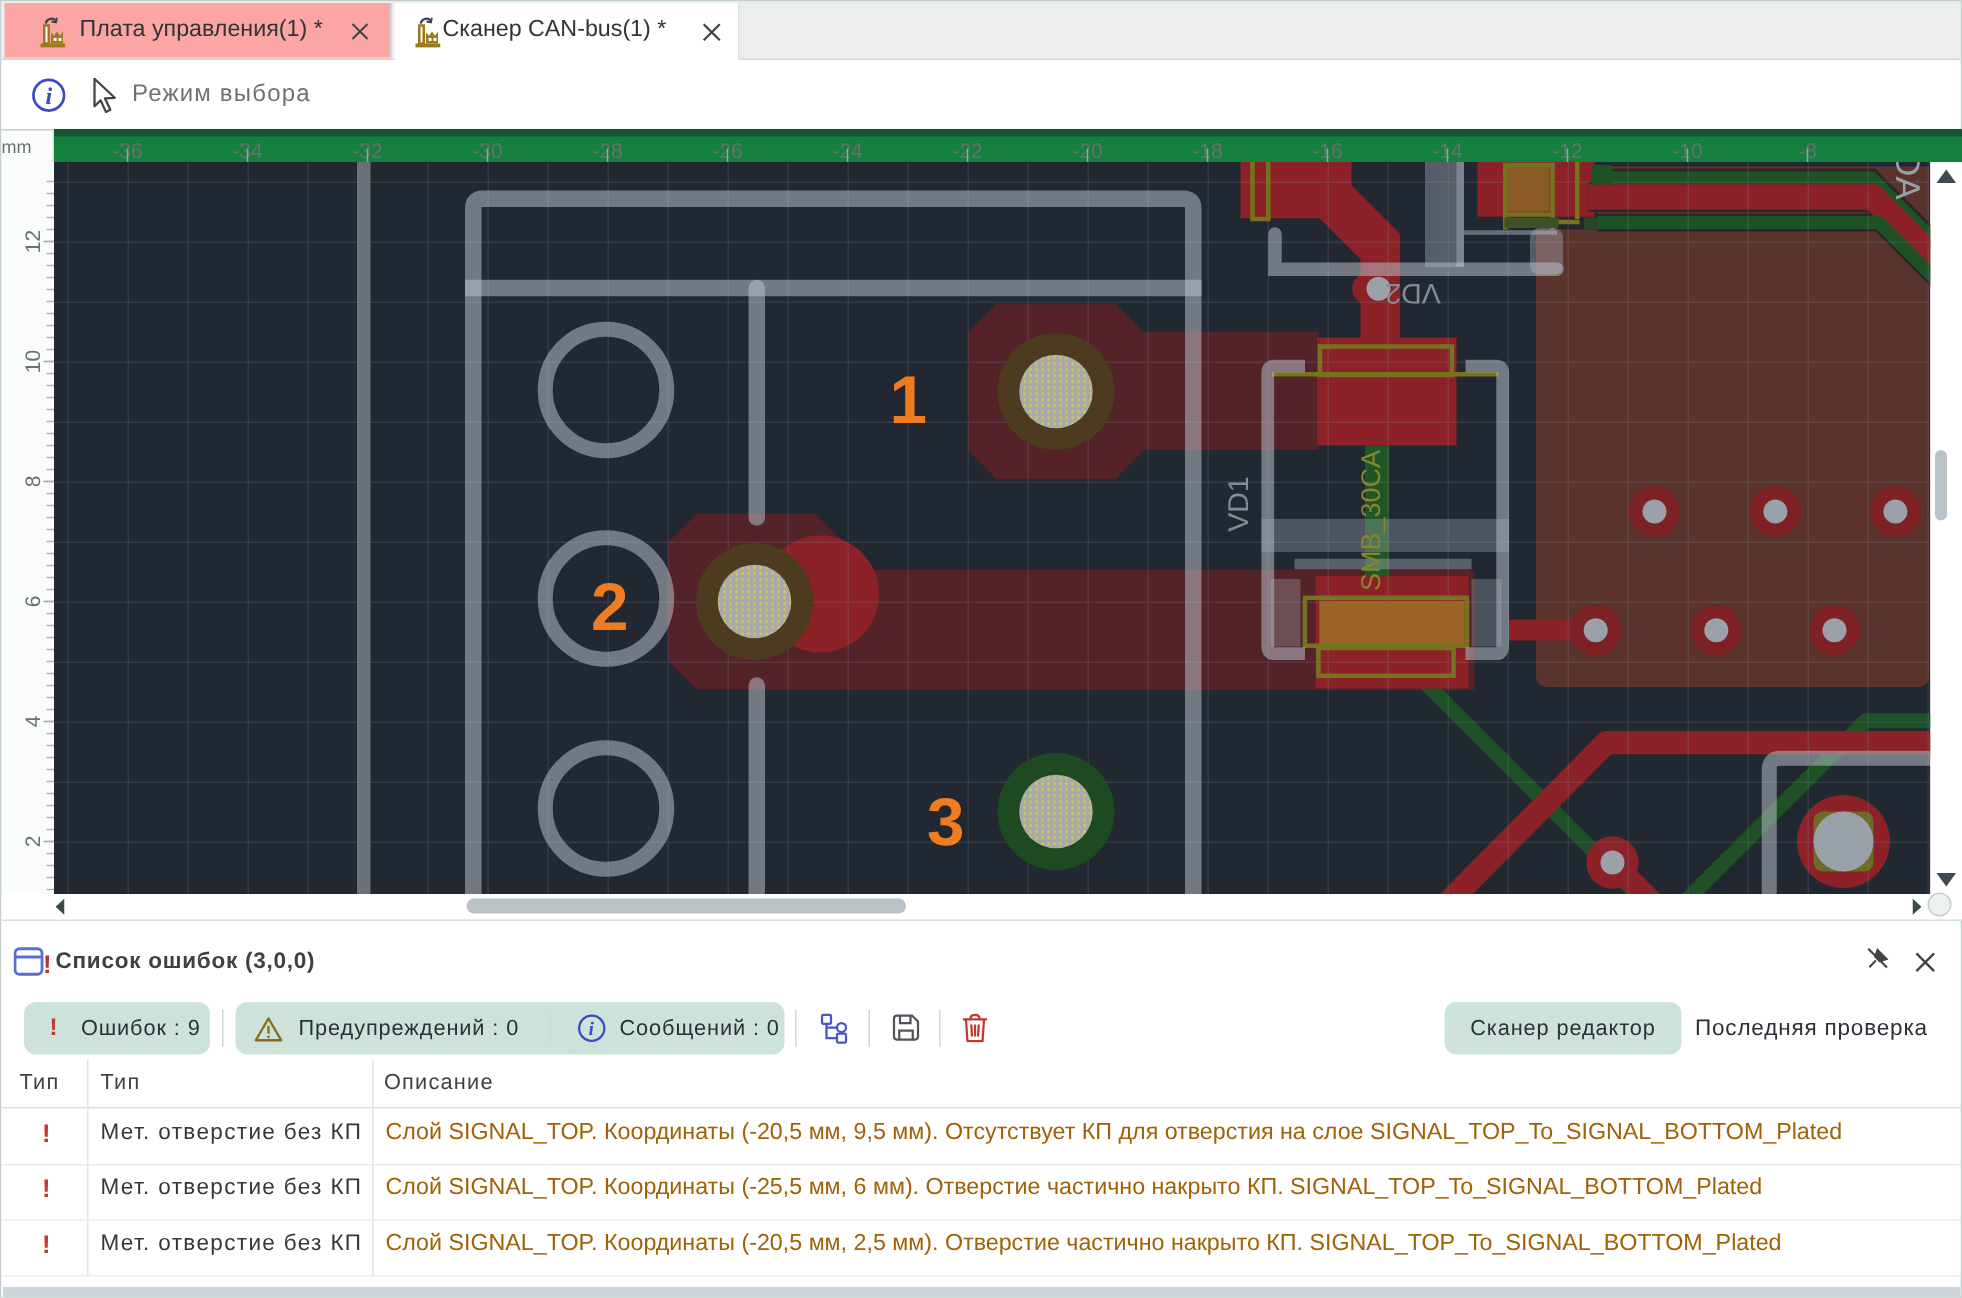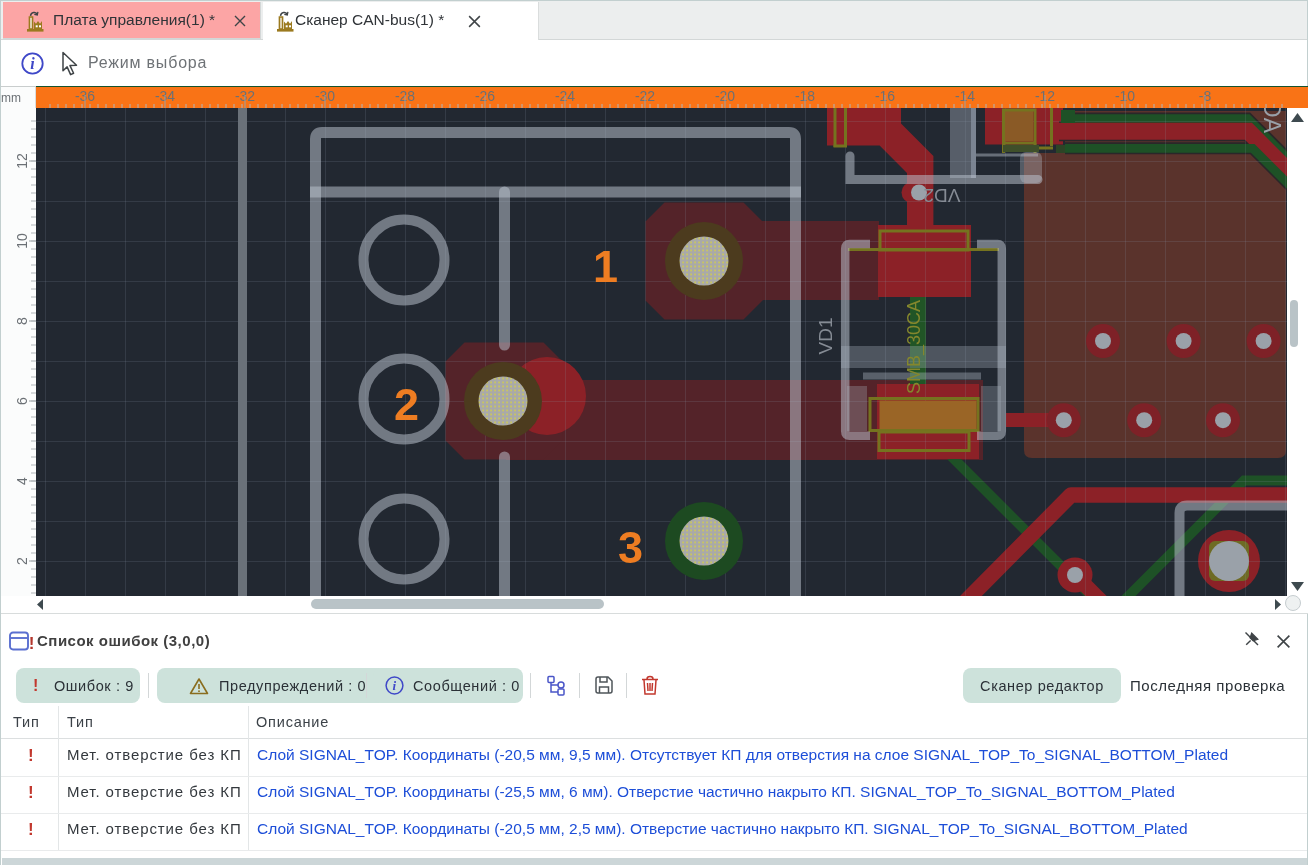--- a/index.html
+++ b/index.html
@@ -9,34 +9,34 @@
   border:1px solid #c2cfcf; }
 .abs { position:absolute; }
 
 
 #tabbar { left:0; top:0; width:1306px; height:39px; background:#eceeee;
   border-bottom:1px solid #d3d7d7; }
 .tab { position:absolute; top:1px; height:37px; font-size:15.5px; color:#303438;
   white-space:nowrap; }
 #tab1 { left:2px; width:258px; background:#fca5a5; border-right:1px solid #d3d7d7;
   border-bottom:1px solid #d3d7d7;}
-#tab2 { left:262px; width:276px; background:#ffffff; height:38px; border-right:1px solid #dadddd; }
+#tab2 { left:262px; width:230px; background:#ffffff; height:38px; border-right:1px solid #dadddd; }
 .tab .ticon { position:absolute; top:8px; width:20px; height:22px; }
 .tab .tlabel { position:absolute; top:9px; }
 .tab .tclose { position:absolute; top:12px; }
 
 
 #toolbar { left:0; top:40px; width:1306px; height:45px; background:#fff; }
 
 
 #rcorner { left:0; top:85px; width:35px; height:22px; background:#fbfcfc;
   border-top:1px solid #c9cdcd; border-right:1px solid #dadddd;
   font-size:12px; color:#6b7075; text-align:left; line-height:22px;}
-#hruler { left:35px; top:85px; width:1273px; height:22px; background:#f97316;
-  border-top:1px solid #14532d;text-decoration:underline; }
+#hruler { left:35px; top:85px; width:1273px; height:22px; background:#15803d;
+  border-top:5px solid #14532d;text-decoration:underline; }
 #vruler { left:0; top:107px; width:35px; height:488px; background:#fbfcfc; }
 
 
 #vsb { left:1286px; top:107px; width:21px; height:488px; background:#fff; }
 #hsb { left:0; top:595px; width:1307px; height:18px; background:#fff;
   border-bottom:1px solid #d8dcdc; }
 .sbthumb { position:absolute; background:#b9c3c7; border-radius:5px; }
 
 
 #epanel { left:0; top:613px; width:1306px; height:251px; background:#fff; }
@@ -44,21 +44,21 @@
   color:#404040; }
 .ebtn { position:absolute; top:54px; height:35px; background:#cde2db;
   border-radius:8px; display:flex; align-items:center; font-size:14.5px;
   color:#2b3137; letter-spacing:0.6px; }
 .esep { position:absolute; top:59px; height:25px; width:1px; background:#d3d7d8; }
 #etable { position:absolute; left:0px; top:92px; width:1306px; }
 .th { position:absolute; font-size:14.5px; letter-spacing:0.8px; color:#3c4248; top:8px; }
 .erow { position:absolute; left:0; width:1306px; height:37px; border-bottom:1px solid #e9ebec; }
 .erow .c1 { position:absolute; left:27px; top:6px; color:#c2382e; font-weight:bold; font-size:17px;}
 .erow .c2 { position:absolute; left:66px; top:6px; font-size:15px; letter-spacing:0.9px; color:#33383d; }
-.erow .c3 { position:absolute; left:256px; top:6px; font-size:15.5px; color:#1d4ed8; }
+.erow .c3 { position:absolute; left:256px; top:6px; font-size:15.5px; color:#a16207; }
 #bstrip { left:1px; top:857px; width:1305px; height:7px; background:#ccd6d8; }
 </style>
 </head>
 <body>
 <div id="app">
 
   <div id="tabbar" class="abs"></div>
   <div id="tab1" class="tab">
     <svg class="ticon" style="left:22px" viewBox="0 0 20 22">
       <path d="M4.5 7 H7.5 V19 H4.5 Z" fill="#fff" stroke="#9b7a1f" stroke-width="1.7"></path>
@@ -509,21 +509,21 @@
     </svg>
     <svg class="abs" style="left:1275px;top:20px" width="15" height="15" viewBox="0 0 14 14">
       <path d="M1.5 1.5 L12.5 12.5 M12.5 1.5 L1.5 12.5" stroke="#3f4447" stroke-width="1.5"></path>
     </svg>
 
     <div class="ebtn" style="left:15px;width:124px;">
       <span style="margin-left:17px;color:#c2382e;font-weight:bold;font-size:16px">!</span>
       <span style="margin-left:15px">Ошибок : 9</span>
     </div>
     <div class="esep" style="left:147px"></div>
-    <div class="ebtn" style="left:156px;width:230px;padding-left:20px;">
+    <div class="ebtn" style="left:156px;width:230px;">
       <svg style="margin-left:12px" width="20" height="18" viewBox="0 0 20 18">
         <path d="M10 2 L18.5 16.5 L1.5 16.5 Z" fill="none" stroke="#8a6d1e" stroke-width="1.6" stroke-linejoin="round"></path>
         <path d="M10 7 V12" stroke="#8a6d1e" stroke-width="1.6"></path>
         <circle cx="10" cy="14.2" r="0.9" fill="#8a6d1e"></circle>
       </svg>
       <span style="margin-left:10px">Предупреждений : 0</span>
     </div>
     <div class="esep" style="left:365px"></div>
     <div class="ebtn" style="left:372px;width:150px;">
       <svg style="margin-left:12px" width="19" height="19" viewBox="0 0 19 19">

